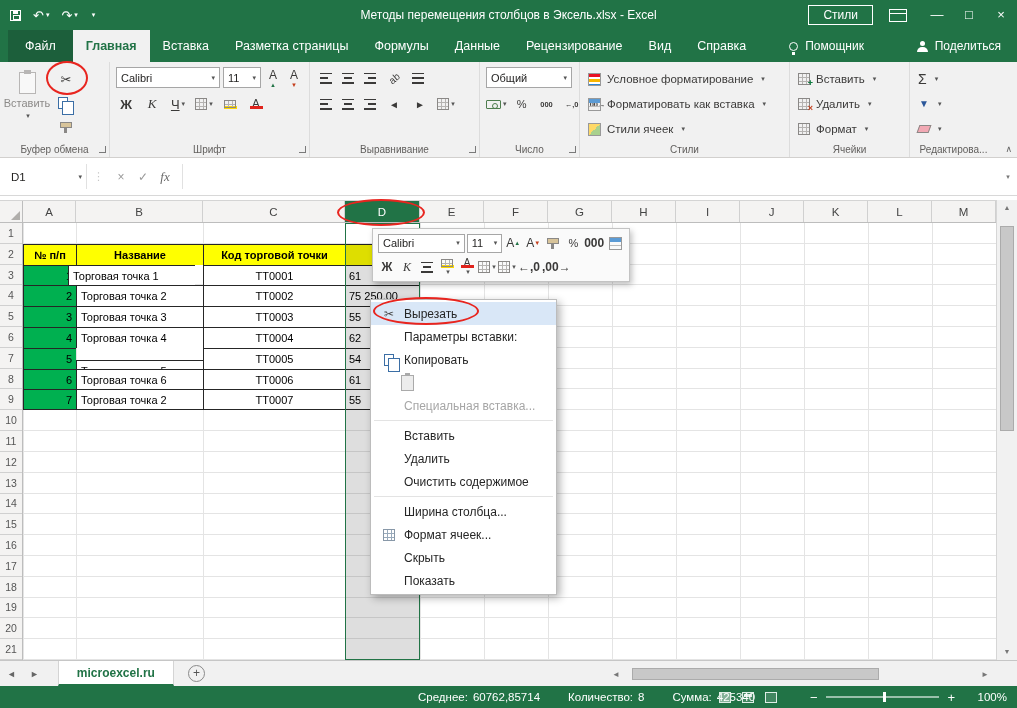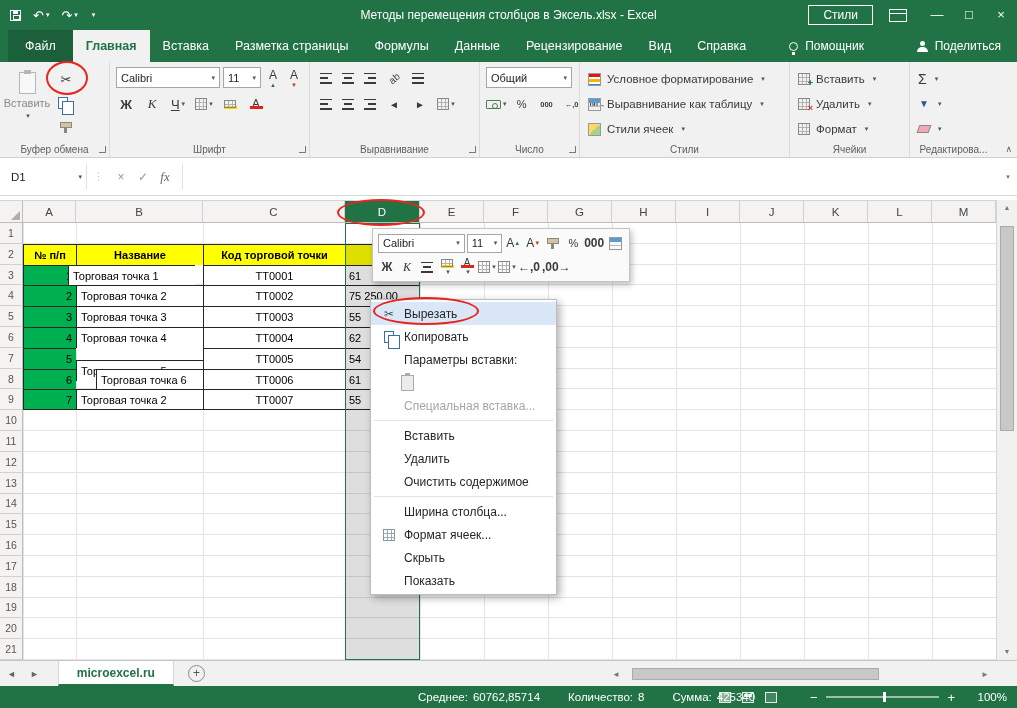--- a/index.html
+++ b/index.html
@@ -335,21 +335,21 @@
   </div>
 
   <div class="rgroup" style="left:580px;width:210px">
     <div class="srow" style="top:6px">
         <span class="ic-cf"></span>
         <span>Условное форматирование</span>
         <span class="dd">▾</span>
       </div>
     <div class="srow" style="top:31px">
         <span class="ic-ft"></span>
-        <span>Выравнивание как таблицу</span>
+        <span>Форматировать как вставка</span>
         <span class="dd">▾</span>
       </div>
     <div class="srow" style="top:56px">
         <span class="ic-cs"></span>
         <span>Стили ячеек</span>
         <span class="dd">▾</span>
       </div>
     <div class="glabel">Стили</div>
   </div>
 
@@ -458,21 +458,21 @@
     <div class="cell cd" style="left: 345px; width: 75px; top: 83.24px; height: 20.81px;">55</div>
     <div class="cell ca" style="left: 23px; width: 53px; top: 104.05px; height: 20.81px;">4</div>
     <div class="cell cb" style="left: 76px; width: 127px; top: 104.05px; height: 20.81px;">Торговая точка 4</div>
     <div class="cell cc" style="left: 203px; width: 142px; top: 104.05px; height: 20.81px;">ТТ0004</div>
     <div class="cell cd" style="left: 345px; width: 75px; top: 104.05px; height: 20.81px;">62</div>
     <div class="cell ca" style="left: 23px; width: 53px; top: 124.86px; height: 20.81px;">5</div>
     <div class="cell cb" style="left: 76px; width: 127px; top: 137px; height: 20.81px;">Торговая точка 5</div>
     <div class="cell cc" style="left: 203px; width: 142px; top: 124.86px; height: 20.81px;">ТТ0005</div>
     <div class="cell cd" style="left: 345px; width: 75px; top: 124.86px; height: 20.81px;">54</div>
     <div class="cell ca" style="left: 23px; width: 53px; top: 145.67px; height: 20.81px;">6</div>
-    <div class="cell cb" style="left: 76px; width: 127px; top: 145.67px; height: 20.81px; margin-left: 20px;">Торговая точка 6</div>
+    <div class="cell cb" style="left: 76px; width: 127px; top: 145.67px; height: 20.81px;">Торговая точка 6</div>
     <div class="cell cc" style="left: 203px; width: 142px; top: 145.67px; height: 20.81px;">ТТ0006</div>
     <div class="cell cd" style="left: 345px; width: 75px; top: 145.67px; height: 20.81px;">61</div>
     <div class="cell ca bb" style="left: 23px; width: 53px; top: 166.48px; height: 20.81px;">7</div>
     <div class="cell cb bb" style="left: 76px; width: 127px; top: 166.48px; height: 20.81px;">Торговая точка 2</div>
     <div class="cell cc bb" style="left: 203px; width: 142px; top: 166.48px; height: 20.81px;">ТТ0007</div>
     <div class="cell cd bb" style="left: 345px; width: 75px; top: 166.48px; height: 20.81px;">55</div>
   </div>
 <div id="rowhdrs">
     <div class="rhcell" style="top: 0px;">1</div>
     <div class="rhcell" style="top: 20.81px;">2</div>
@@ -555,28 +555,28 @@
     <span class="mbtn tinytxt">,00→</span>
   </div>
 </div>
 
 <div id="context-menu">
     <div class="citem hl">
       <span class="cicon">✂</span>
       <span>Вырезать</span>
     </div>
     <div class="citem">
+      <span class="cicon"></span>
+      <span>Параметры вставки:</span>
+    </div>
+    <div class="citem">
       <span class="cicon">
         <span class="copyic"></span>
       </span>
       <span>Копировать</span>
-    </div>
-    <div class="citem">
-      <span class="cicon"></span>
-      <span>Параметры вставки:</span>
     </div>
     <div class="citem dis">
       <span class="pasteic"></span>
     </div>
     <div class="citem dis">
       <span class="cicon"></span>
       <span>Специальная вставка...</span>
     </div>
     <div class="csep"></div>
     <div class="citem">

